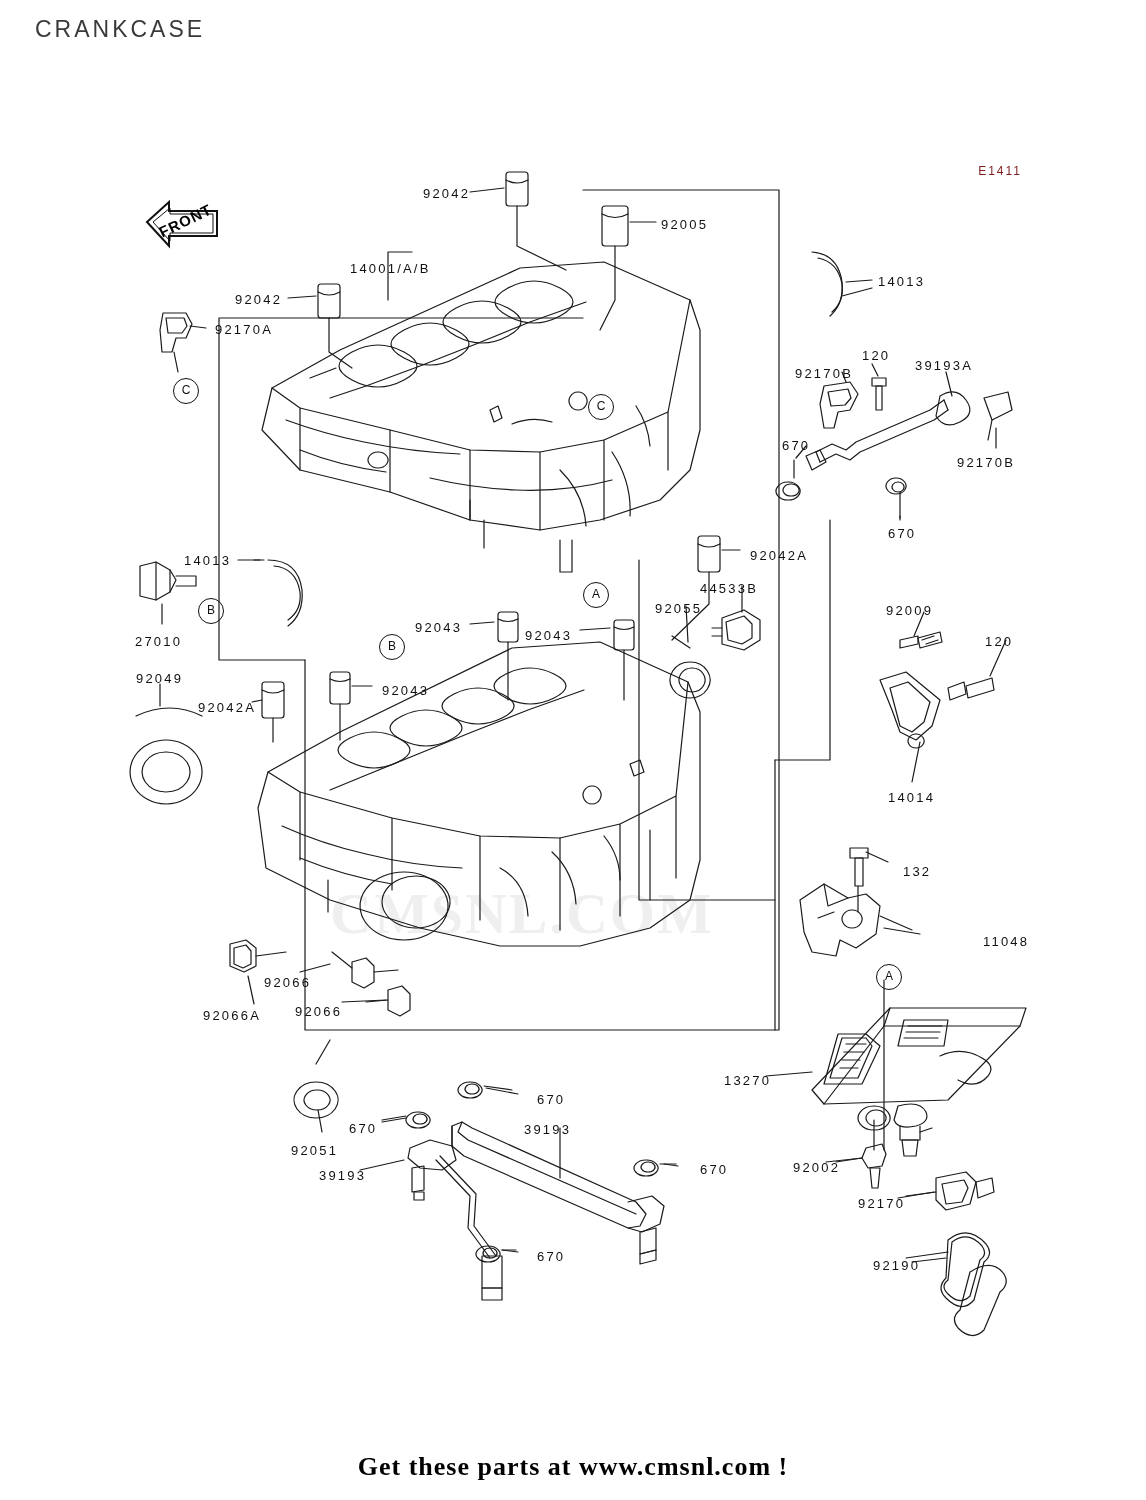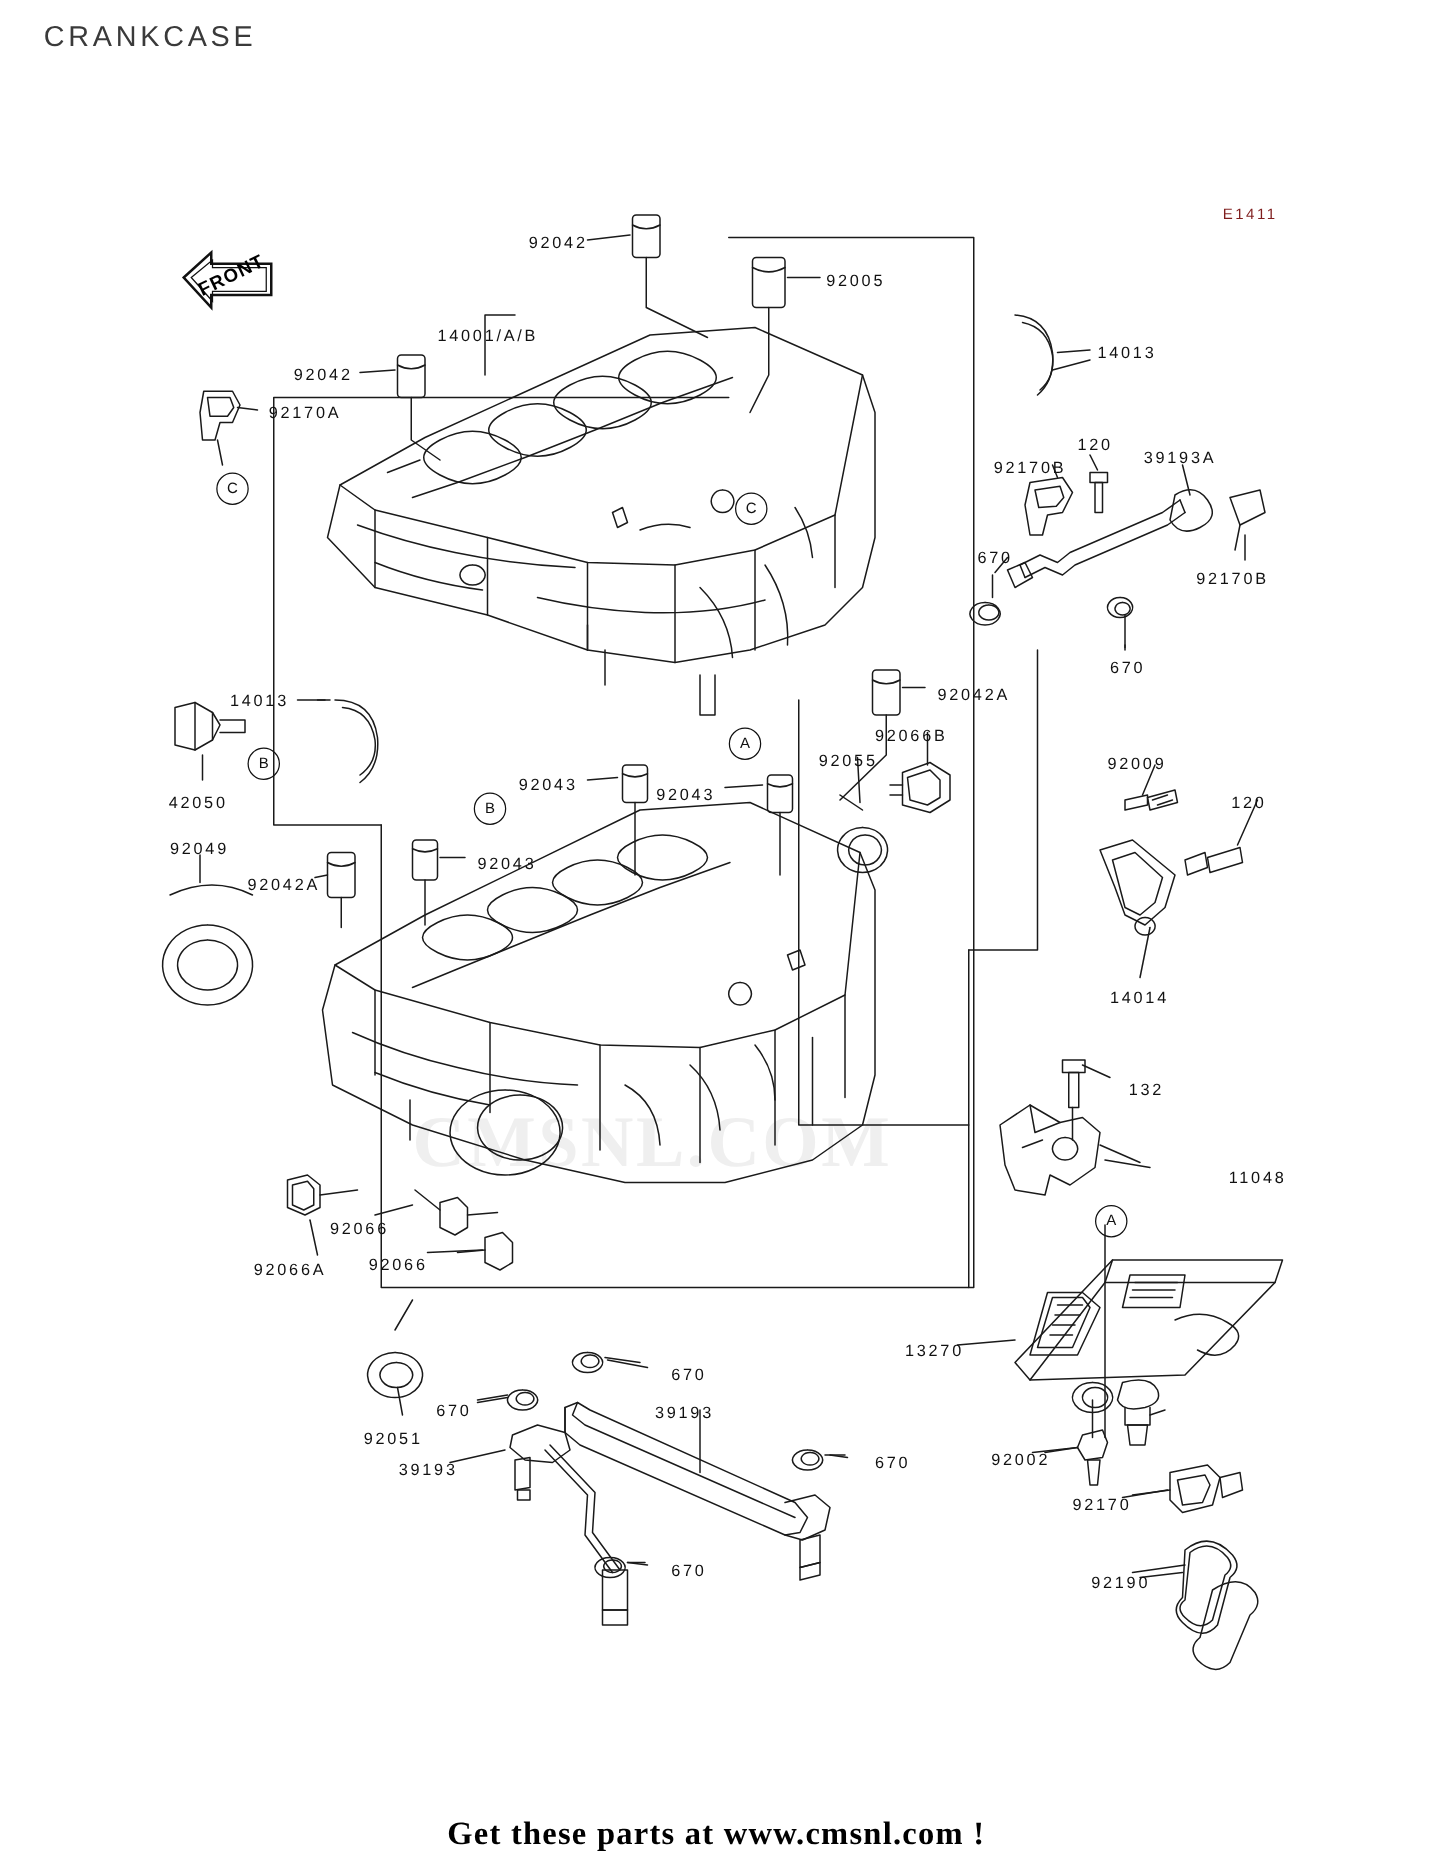--- a/index.html
+++ b/index.html
@@ -400,26 +400,26 @@
 <div class="label" style="left:235px;  top:292px;">92042</div>
 <div class="label" style="left:215px;  top:322px;">92170A</div>
 <div class="label" style="left:795px;  top:366px;">92170B</div>
 <div class="label" style="left:862px;  top:348px;">120</div>
 <div class="label" style="left:915px;  top:358px;">39193A</div>
 <div class="label" style="left:782px;  top:438px;">670</div>
 <div class="label" style="left:957px;  top:455px;">92170B</div>
 <div class="label" style="left:888px;  top:526px;">670</div>
 <div class="label" style="left:750px;  top:548px;">92042A</div>
 <div class="label" style="left:184px;  top:553px;">14013</div>
-<div class="label" style="left:700px;  top:581px;">92066B</div>
+<div class="label" style="left:700px;  top:581px;">44533B</div>
 <div class="label" style="left:655px;  top:601px;">92055</div>
 <div class="label" style="left:886px;  top:603px;">92009</div>
 <div class="label" style="left:415px;  top:620px;">92043</div>
 <div class="label" style="left:525px;  top:628px;">92043</div>
-<div class="label" style="left:135px;  top:634px;">42050</div>
+<div class="label" style="left:135px;  top:634px;">27010</div>
 <div class="label" style="left:985px;  top:634px;">120</div>
 <div class="label" style="left:136px;  top:671px;">92049</div>
 <div class="label" style="left:382px;  top:683px;">92043</div>
 <div class="label" style="left:198px;  top:700px;">92042A</div>
 <div class="label" style="left:888px;  top:790px;">14014</div>
 <div class="label" style="left:903px;  top:864px;">132</div>
 <div class="label" style="left:935px;  top:934px;margin-left:48px;">11048</div>
 <div class="label" style="left:264px;  top:975px;">92066</div>
 <div class="label" style="left:203px;  top:1008px;">92066A</div>
 <div class="label" style="left:295px;  top:1004px;">92066</div>

